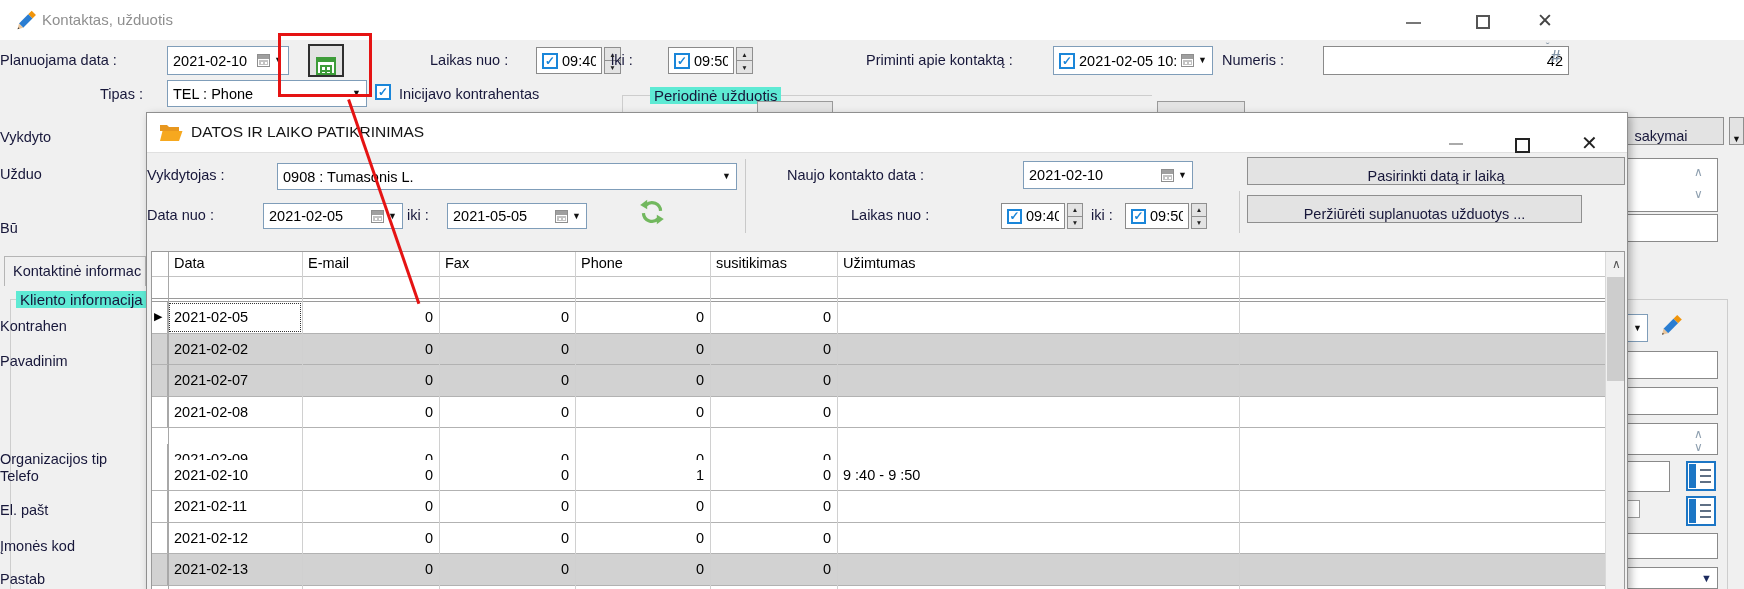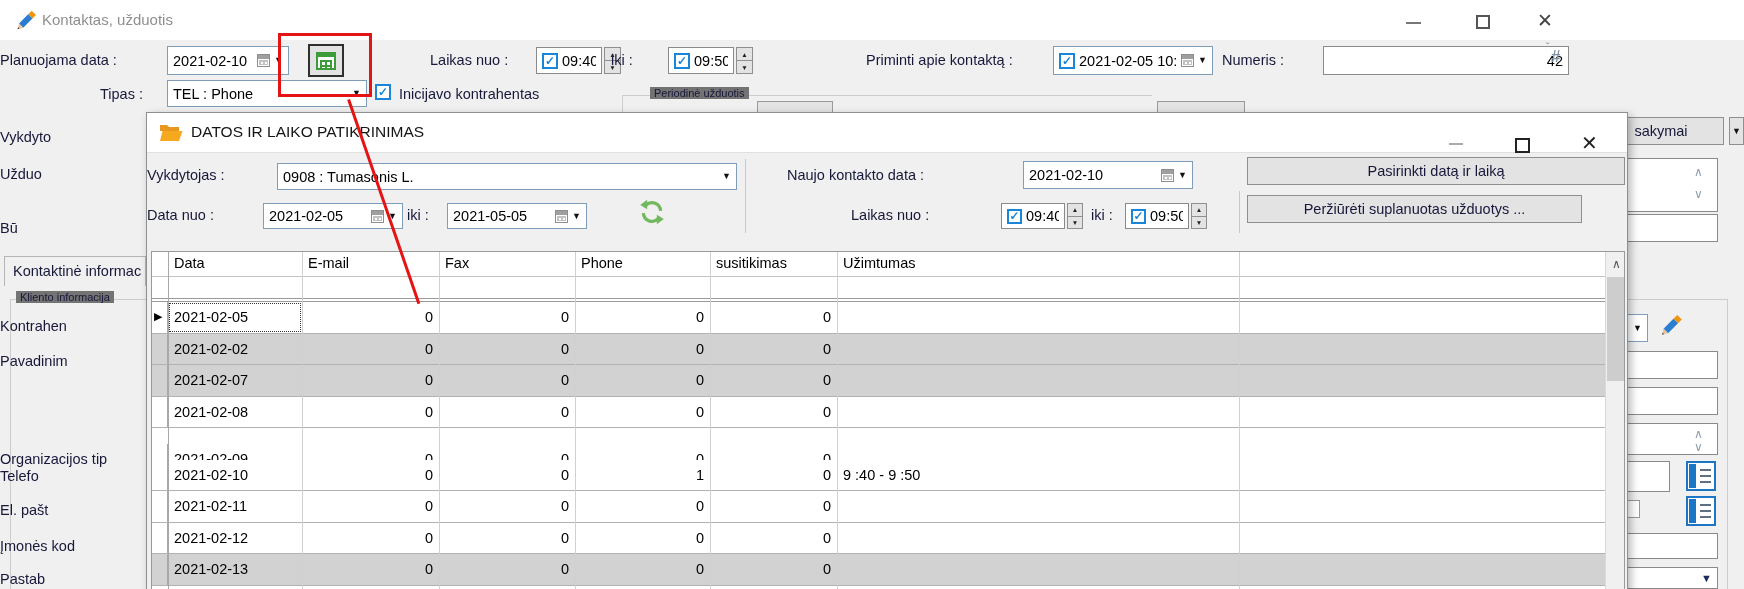--- a/index.html
+++ b/index.html
@@ -19,23 +19,23 @@
     background-image:repeating-linear-gradient(90deg,#c2c2c2 0 2px,transparent 2px 4px),
                      repeating-linear-gradient(#c2c2c2 0 2px,transparent 2px 4px); }
   .cb { width:16px; height:16px; border:2px solid #1a86d9; background:#fff; flex:none;
     display:flex; align-items:center; justify-content:center; }
   .ck { color:#1a86d9; font-size:12px; font-weight:bold; line-height:1; }
   .spin { position:absolute; display:flex; flex-direction:column; }
   .spin > div { flex:1; border:1px solid #8f8f8f; background:#e3e3e3; display:flex;
     align-items:center; justify-content:center; font-size:6.5px; color:#222; }
   .spin > div + div { margin-top:-1px; }
   .wbtn { position:absolute; background:#e3e3e3; border:1px solid #8f8f8f; display:flex;
-    align-items:center; justify-content:center; font-size:14.5px; color:#17173a; cursor:default; }
+    align-items:flex-end; justify-content:center; font-size:14.5px; color:#17173a; cursor:default; }
   .grp { position:absolute; border-top:1px solid #cdcdcd; border-left:1px solid #cdcdcd; }
-  .grplab { position:absolute; background:#737373; padding:0 4px; font-size:11px;
+  .grplab { position:absolute; background:#5eead4; padding:0 4px; font-size:15px;
     color:#17173a; white-space:nowrap; }
   .titlebar { position:absolute; left:0; top:0; width:100%; height:40px; background:#fff; }
   .wtitle { position:absolute; left:42px; top:11px; font-size:15px; color:#8f8f8f; }
   .mindash { position:absolute; height:2px; background:#777; }
   .maxbox { position:absolute; width:14px; height:14px; border:2px solid #555; background:transparent; }
   .closex { position:absolute; font-size:19px; color:#444; line-height:1; }
   .greencal { width:20px; height:18px; border:2px solid #3d9c39; background:#fff; position:relative; }
   .greencal::before { content:""; position:absolute; left:-1px; top:-1px; right:-1px; height:4px; background:#3d9c39; }
   .greencal::after { content:""; position:absolute; left:2px; top:6px; width:12px; height:8px;
     background-image:repeating-linear-gradient(90deg,#3d9c39 0 2px,transparent 2px 5px),

